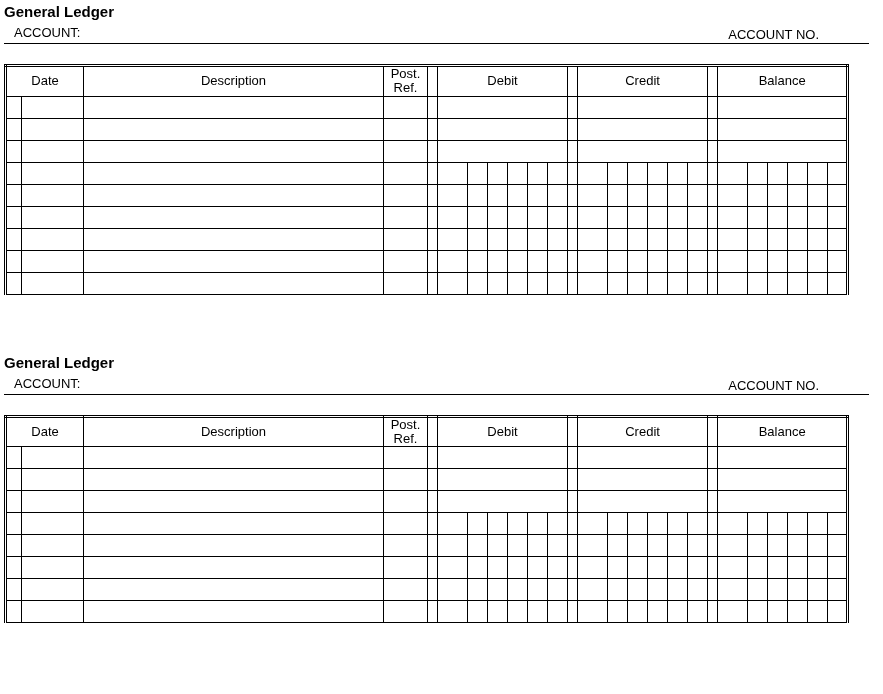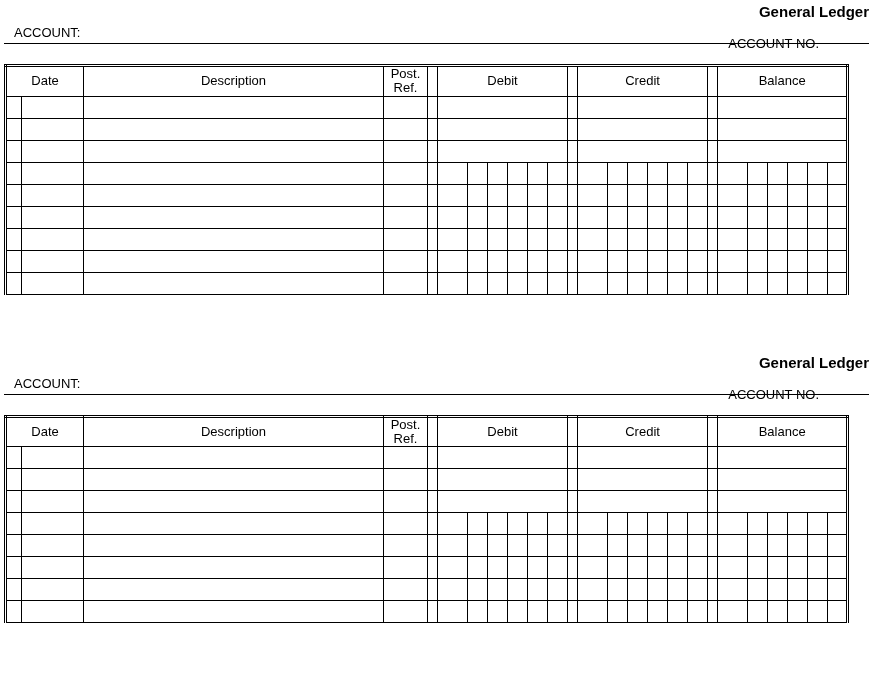--- a/index.html
+++ b/index.html
@@ -9,42 +9,42 @@
     width: 883px;
     height: 694px;
     overflow: hidden;
     position: relative;
   }
   .ledger-block {
     width: 865px;
     margin-left: 4px;
   }
   .ledger-title {
-    text-align: right;
+    text-align: left;
     font-weight: bold;
     font-size: 15px;
     padding: 3px 0 2px 0;
   }
   .header-row {
     width: 100%;
     border-bottom: 1px solid #000;
     font-size: 13px;
     padding: 2px 0 2px 0;
     position: relative;
     height: 22px;
   }
   .account-label {
     position: absolute;
     left: 10px;
     top: 3px;
   }
   .account-no-label {
     position: absolute;
     right: 50px;
-    top: 14px;
+    top: 5px;
   }
   .spacer { height: 20px; }
   .ledger-table {
     border-collapse: collapse;
     table-layout: fixed;
     width: 712px;
     margin-left: 0;
   }
   .ledger-table td, .ledger-table th {
     border: 1px solid #000;

